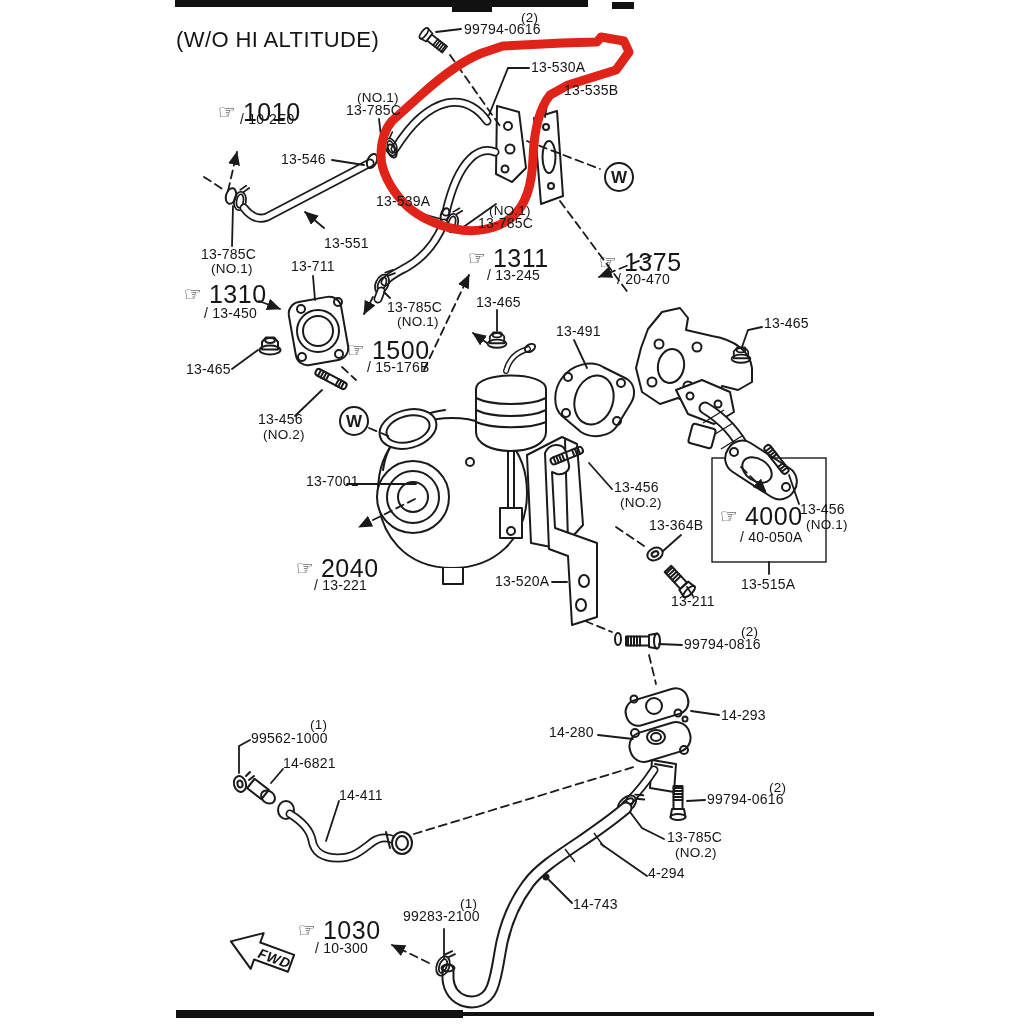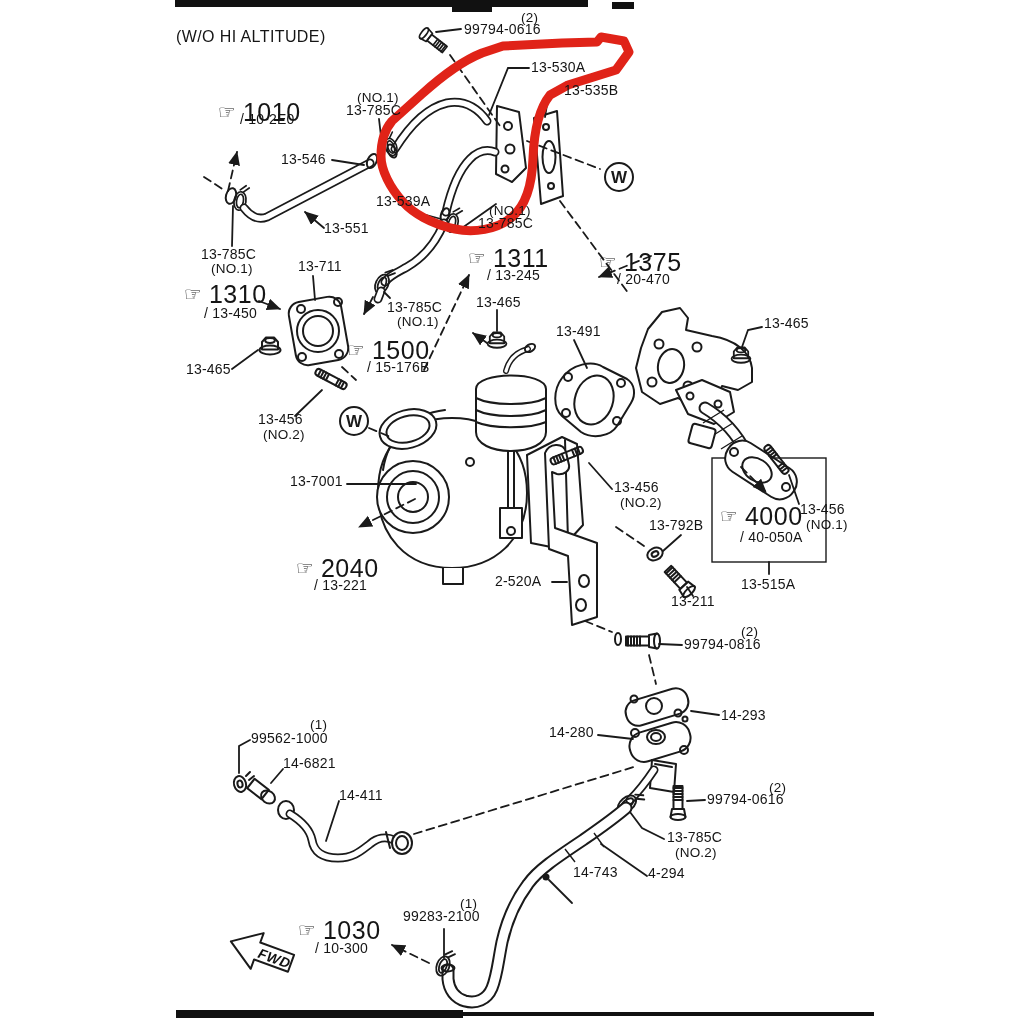--- a/index.html
+++ b/index.html
@@ -2,21 +2,21 @@
 <html><head>
 <meta charset="utf-8">
 <style>
   html,body{margin:0;padding:0;background:#fff}
   .stage{position:relative;width:1024px;height:1024px;background:#fff;overflow:hidden;
          font-family:"Liberation Sans",sans-serif;color:#151515}
   .stage svg{position:absolute;left:0;top:0}
   .lbl{position:absolute;font-size:14px;line-height:1.12;white-space:nowrap;letter-spacing:.2px}
   .sm{font-size:13.5px}
   .qty{font-size:13.5px}
-  .hdr{font-size:16px;letter-spacing:.4px}
+  .hdr{font-size:22px;letter-spacing:.4px}
   .ref{position:absolute;display:flex;align-items:center;gap:7px;white-space:nowrap}
   .ref .code{font-size:25px;letter-spacing:.5px}
   .hand{font-family:"DejaVu Sans",sans-serif;font-size:20px;line-height:1;transform:translateY(-1px)}
   
   .pt{stroke:#1a1a1a;stroke-width:2;fill:none;stroke-linecap:round;stroke-linejoin:round}
   .ptw{stroke:#1a1a1a;stroke-width:2;fill:#fff;stroke-linejoin:round}
   .thin{stroke:#1a1a1a;stroke-width:1.4;fill:none}
   .ld{stroke:#1a1a1a;stroke-width:1.8;fill:none;stroke-linecap:round}
   .dash{stroke:#1a1a1a;stroke-width:1.8;fill:none;stroke-dasharray:8 5;stroke-linecap:round}
   .to{stroke:#1a1a1a;stroke-width:9;fill:none;stroke-linecap:round;stroke-linejoin:round}
@@ -336,30 +336,30 @@
 <div class="lbl sm" style="left:357px;top:90px">(NO.1)</div>
 <div class="lbl" style="left:346px;top:103px">13-785C</div>
 
 <div class="ref" style="left:218px;top:98px">
   <span class="hand">☞</span>
   <span class="code">1010</span>
 </div>
 <div class="lbl" style="left:240px;top:112px">/ 10-2E0</div>
 
 <div class="lbl" style="left:281px;top:152px">13-546</div>
-<div class="lbl" style="left:324px;top:221px">13-551</div>
+<div class="lbl" style="left:324px;top:236px">13-551</div>
 <div class="lbl" style="left:376px;top:194px">13-539A</div>
 
 <div class="lbl sm" style="left:489px;top:203px">(NO.1)</div>
 <div class="lbl" style="left:478px;top:216px">13-785C</div>
 
 <div class="lbl" style="left:201px;top:247px">13-785C</div>
 <div class="lbl sm" style="left:211px;top:261px">(NO.1)</div>
 
-<div class="lbl" style="left:298px;top:259px">13-711</div>
+<div class="lbl" style="left:291px;top:259px">13-711</div>
 
 <div class="ref" style="left:184px;top:280px">
   <span class="hand">☞</span>
   <span class="code">1310</span>
 </div>
 <div class="lbl" style="left:204px;top:306px">/ 13-450</div>
 
 <div class="lbl" style="left:186px;top:362px">13-465</div>
 
 <div class="ref" style="left:347px;top:336px">
@@ -384,33 +384,33 @@
 
 <div class="ref" style="left:599px;top:248px">
   <span class="hand">☞</span>
   <span class="code">1375</span>
 </div>
 <div class="lbl" style="left:617px;top:272px">/ 20-470</div>
 
 <div class="lbl" style="left:556px;top:324px">13-491</div>
 <div class="lbl" style="left:764px;top:316px">13-465</div>
 
-<div class="lbl" style="left:290px;top:474px">13-7001</div>
+<div class="lbl" style="left:306px;top:474px">13-7001</div>
 
 <div class="ref" style="left:296px;top:554px">
   <span class="hand">☞</span>
   <span class="code">2040</span>
 </div>
 <div class="lbl" style="left:314px;top:578px">/ 13-221</div>
 
 <div class="lbl" style="left:614px;top:480px">13-456</div>
 <div class="lbl sm" style="left:620px;top:495px">(NO.2)</div>
 
-<div class="lbl" style="left:649px;top:518px">13-792B</div>
-<div class="lbl" style="left:495px;top:574px">2-520A</div>
+<div class="lbl" style="left:649px;top:518px">13-364B</div>
+<div class="lbl" style="left:495px;top:574px">13-520A</div>
 <div class="lbl" style="left:671px;top:594px">13-211</div>
 
 <div class="ref" style="left:720px;top:502px">
   <span class="hand">☞</span>
   <span class="code">4000</span>
 </div>
 <div class="lbl" style="left:740px;top:530px">/ 40-050A</div>
 
 <div class="lbl" style="left:800px;top:502px">13-456</div>
 <div class="lbl sm" style="left:806px;top:517px">(NO.1)</div>
@@ -429,21 +429,21 @@
 <div class="lbl" style="left:283px;top:756px">14-6821</div>
 <div class="lbl" style="left:339px;top:788px">14-411</div>
 
 <div class="lbl qty" style="left:769px;top:780px">(2)</div>
 <div class="lbl" style="left:707px;top:792px">99794-0616</div>
 
 <div class="lbl" style="left:667px;top:830px">13-785C</div>
 <div class="lbl sm" style="left:675px;top:845px">(NO.2)</div>
 
 <div class="lbl" style="left:648px;top:866px">4-294</div>
-<div class="lbl" style="left:573px;top:865px">14-743</div>
+<div class="lbl" style="left:573px;top:897px">14-743</div>
 
 <div class="ref" style="left:298px;top:916px">
   <span class="hand">☞</span>
   <span class="code">1030</span>
 </div>
 <div class="lbl" style="left:315px;top:941px">/ 10-300</div>
 
 <div class="lbl qty" style="left:460px;top:896px">(1)</div>
 <div class="lbl" style="left:403px;top:909px">99283-2100</div>
 

